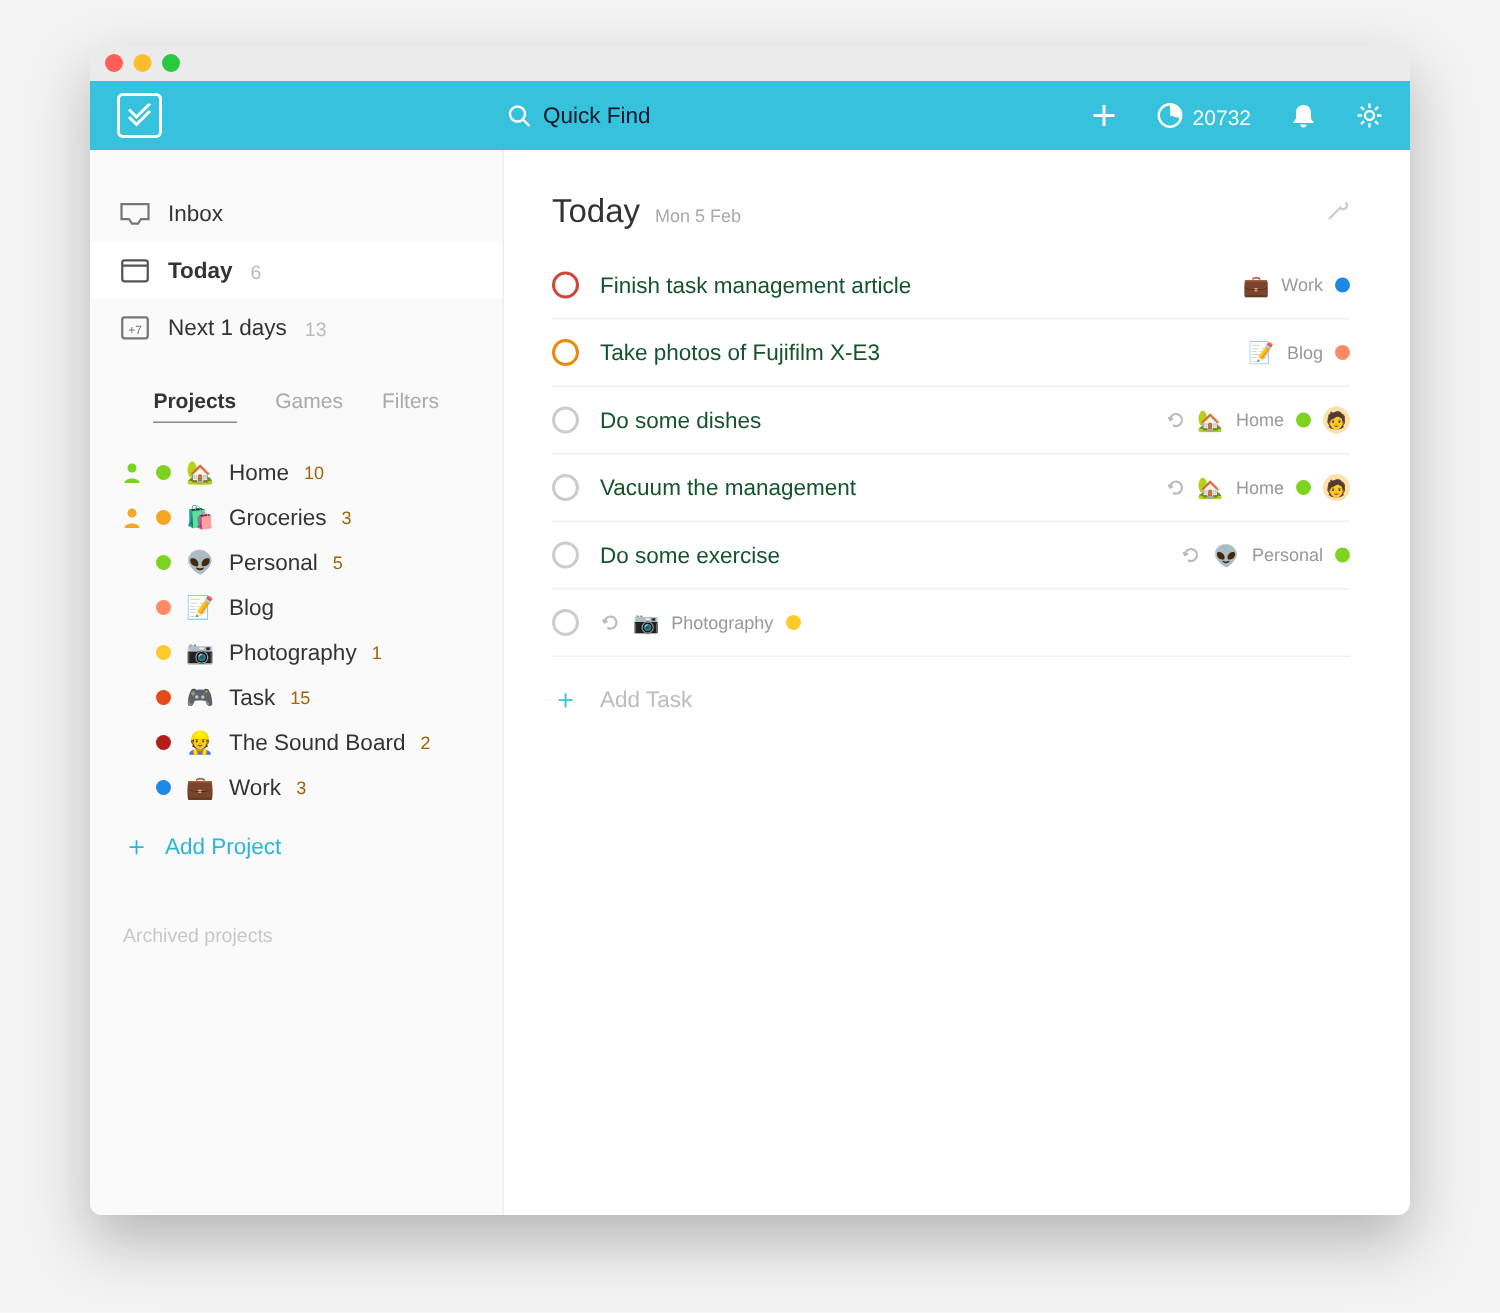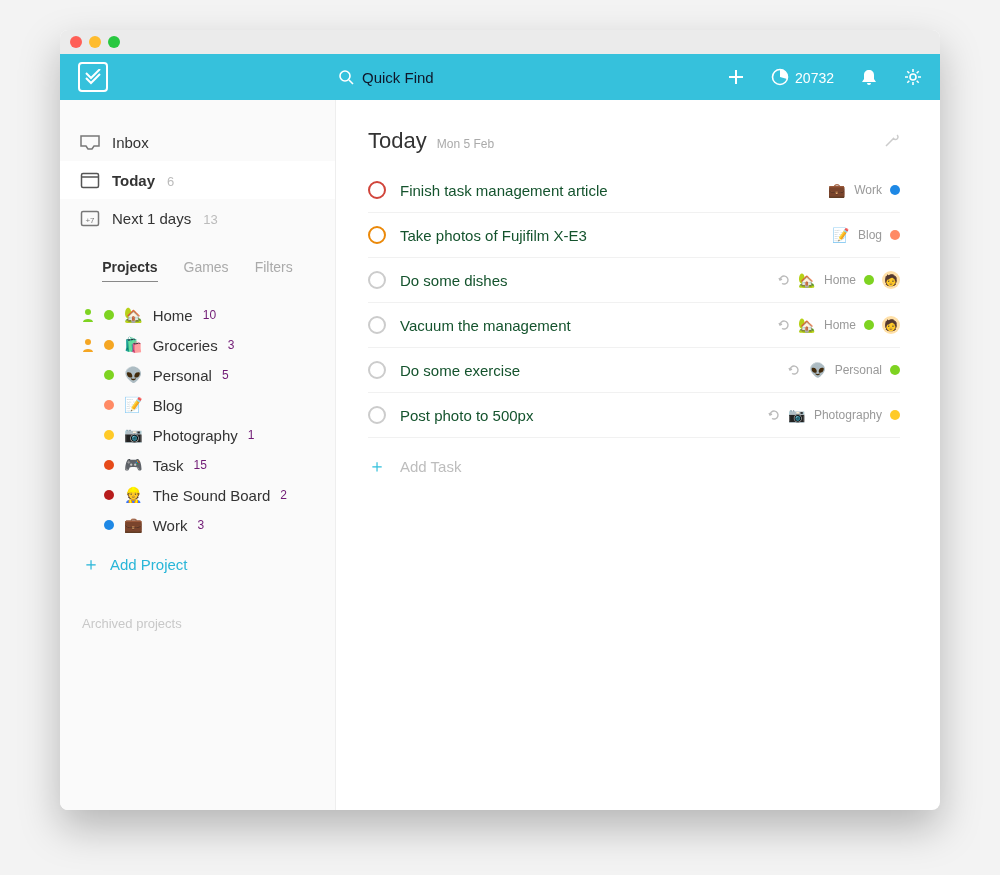--- a/index.html
+++ b/index.html
@@ -88,21 +88,21 @@
     padding: 6px 22px;
     font-size: 15px; color: #333;
     cursor: pointer;
   }
   .project-row .dotc {
     width: 10px; height: 10px; border-radius: 50%;
   }
   .project-row .person { width:12px; display:flex; justify-content:center; }
   .project-row .emoji { font-size: 15px; }
   .project-row .pname {}
-  .project-row .pcount { color: #701a75; font-size: 12px; }
+  .project-row .pcount { color: #a16207; font-size: 12px; }
   .add-project {
     display: flex; align-items: center; gap: 10px;
     padding: 12px 22px; color: #29b6d8; font-size: 15px; cursor: pointer;
   }
   .archived { color: #c8c8c8; font-size: 13px; padding: 28px 22px; }
   .main {
     flex: 1; padding: 28px 40px 0 32px; overflow-y:auto;
   }
   .main-header {
     display: flex; align-items: baseline; gap: 10px;
@@ -392,21 +392,20 @@
                   <polyline points="2,5 3,7 5,6" fill="none" stroke="#bbb" stroke-width="1.4"></polyline>
                 </svg>
               </span>
               <span class="emoji">👽</span>
               <span>Personal</span>
               <span class="pdot" style="background:#7ed321"></span>
             </span>
           </div>
           <div class="task-row">
             <span class="task-check "></span>
-            <span class="task-title">Post photo to 500px</span>
             <span class="task-meta">
               <span>
                 <svg width="14" height="14" viewBox="0 0 14 14">
                   <path d="M3 7 A4 4 0 1 1 5 10.5" fill="none" stroke="#bbb" stroke-width="1.4"></path>
                   <polyline points="2,5 3,7 5,6" fill="none" stroke="#bbb" stroke-width="1.4"></polyline>
                 </svg>
               </span>
               <span class="emoji">📷</span>
               <span>Photography</span>
               <span class="pdot" style="background:#ffca28"></span>

